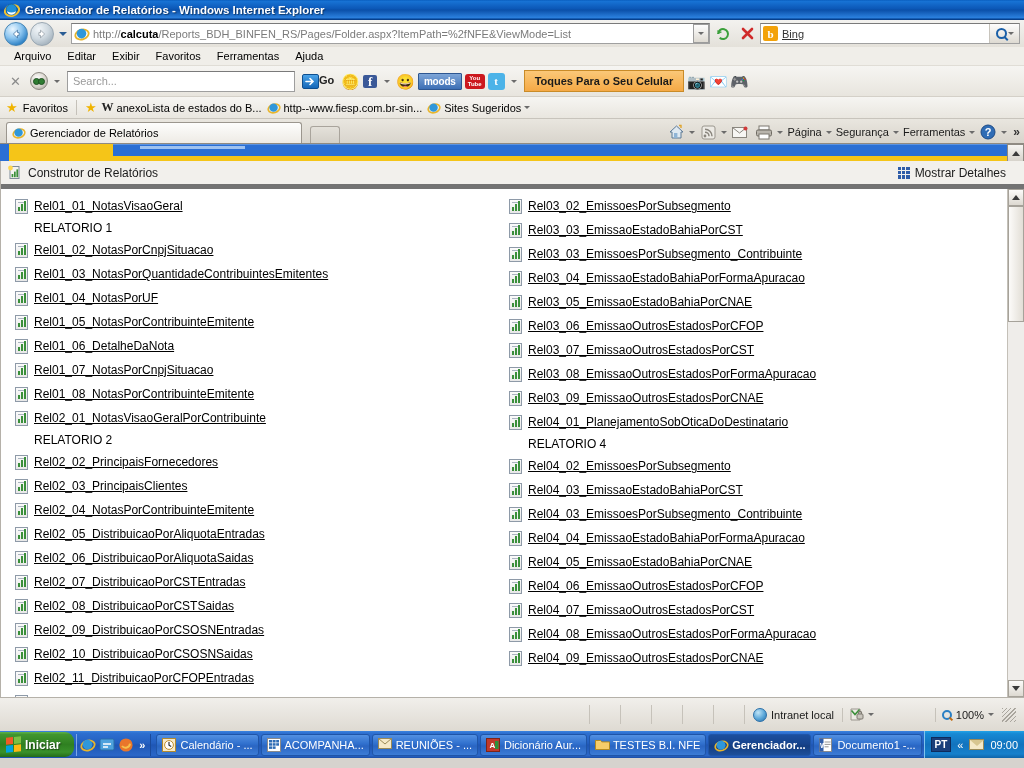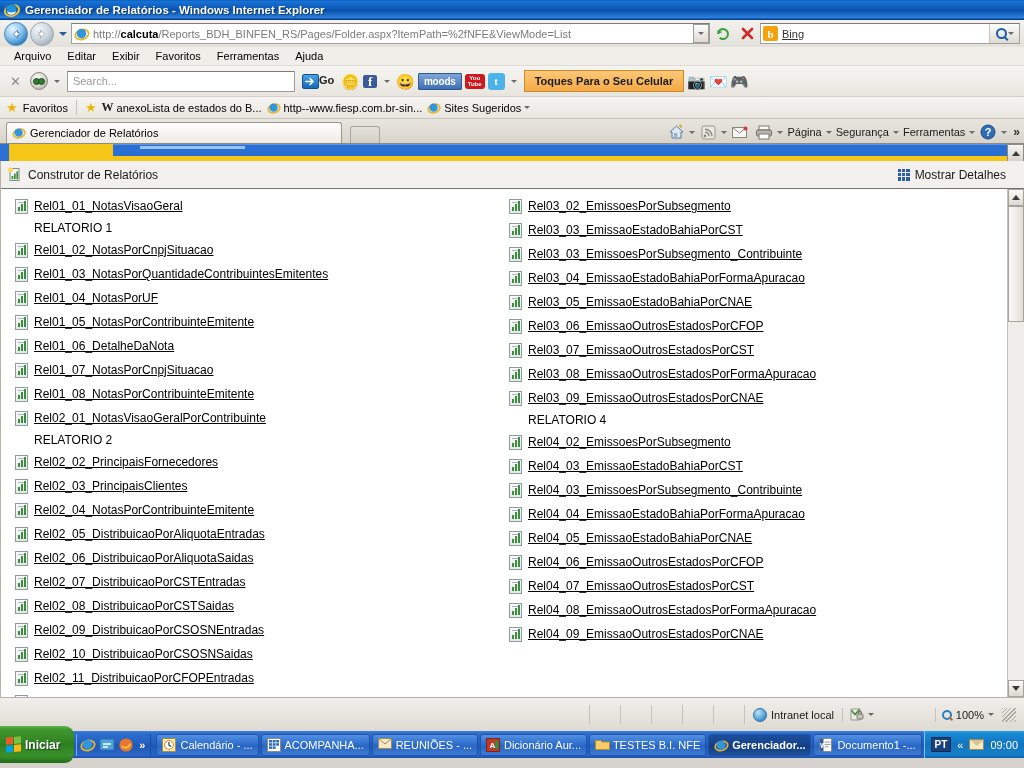--- a/index.html
+++ b/index.html
@@ -175,21 +175,21 @@
   .fav-item{display:flex;align-items:center;gap:3px;font-size:11px;color:#000;white-space:nowrap;}
   .w-ico{font-family:"Liberation Serif",serif;font-weight:bold;font-size:12px;color:#222;}
 
   
   .tabbar {
     height: 24px; background: linear-gradient(to bottom,#e9e6df,#d8d4cc);
     display:flex;align-items:flex-end;padding-left:6px;
     position:relative;
   }
   .tab {
-    height:21px;width:336px;
+    height:21px;width:296px;
     background:linear-gradient(to bottom,#fdfdfc,#eeebe5);
     border:1px solid #9b968e;border-bottom:none;
     border-radius:3px 3px 0 0;
     display:flex;align-items:center;gap:4px;padding-left:5px;
     font-size:11px;color:#000;
   }
   .tab-new {
     height:17px;width:30px;margin-left:8px;
     background:linear-gradient(to bottom,#e4e1da,#d3cfc7);
     border:1px solid #a9a49c;border-bottom:none;border-radius:3px 3px 0 0;
@@ -217,21 +217,21 @@
     background:linear-gradient(to bottom,#f6f5f2,#d7d3cb);border:1px solid #8e8a82;
     display:flex;align-items:center;justify-content:center;}
 
   
   .page {
     height: 536px; background:#ffffff; position:relative;
     display:flex; flex-direction:column;
     border-left:1px solid #b5b1a9;
   }
   .page-header {
-    height:28px;background:#f2f0ec;border-bottom:1px solid #737373;
+    height:28px;background:#f2f0ec;border-bottom:5px solid #737373;
     display:flex;align-items:center;padding:0 6px;
     position:relative;flex:0 0 28px;
   }
   .ph-left{display:flex;align-items:center;gap:6px;}
   .ph-right{margin-left:auto;display:flex;align-items:center;gap:5px;padding-right:12px;}
   .ph-text{font-size:12px;color:#1a1a1a;}
   .rb-ico{width:15px;height:15px;position:relative;flex:0 0 15px;}
   .grid-ico{width:12px;height:12px;display:grid;grid-template-columns:repeat(3,1fr);gap:1px;flex:0 0 12px;}
   .grid-ico i{background:#2f5ca8;display:block;}
 
@@ -300,21 +300,21 @@
   .resize-grip{width:14px;height:14px;margin-left:4px;margin-right:2px;
     background:repeating-linear-gradient(135deg,#a9a59d 0 1px,transparent 1px 3px);}
 
   
   .taskbar{
     height:27px;
     background:linear-gradient(to bottom,#3b84e0 0%,#2d6fd0 8%, #245fc0 45%, #1f56b4 52%, #2a67c8 90%, #1b4da6 100%);
     display:flex;align-items:center;gap:2px;
   }
   .start{
-    height:37px;display:flex;align-items:center;gap:4px;padding:0 14px 0 6px;
+    height:25px;display:flex;align-items:center;gap:4px;padding:0 14px 0 6px;
     background:linear-gradient(to bottom,#5fb34a 0%,#41962f 10%,#2f8021 50%,#39912a 80%,#246b18 100%);
     border-radius:0 9px 9px 0;color:#fff;font-weight:bold;font-size:12px;
     text-shadow:1px 1px 1px rgba(0,0,0,0.5);flex:0 0 auto;
   }
   .start-flag{width:15px;height:15px;display:grid;grid-template-columns:1fr 1fr;
     grid-template-rows:1fr 1fr;gap:1px;transform:skewY(-5deg);flex:0 0 15px;}
   .start-flag i:nth-child(1){background:#f05a28;} .start-flag i:nth-child(2){background:#7ac143;}
   .start-flag i:nth-child(3){background:#00a3e0;} .start-flag i:nth-child(4){background:#fdb913;}
   .qlaunch{display:flex;align-items:center;gap:3px;padding:0 3px;
     border-left:1px solid #7fa8e8;border-right:1px solid #1a4a9a;height:22px;flex:0 0 auto;}
@@ -820,20 +820,28 @@
           </span>
           <span class="rep-link">Rel03_08_EmissaoOutrosEstadosPorFormaApuracao</span>
         </div>
         <div class="row">
           <span class="rep-ico">
             <i></i>
             <i></i>
             <i></i>
           </span>
           <span class="rep-link">Rel03_09_EmissaoOutrosEstadosPorCNAE</span>
+        </div>
+        <div class="row">
+          <span class="rep-ico">
+            <i></i>
+            <i></i>
+            <i></i>
+          </span>
+          <span class="rep-link">Rel04_01_PlanejamentoSobOticaDoDestinatario</span>
         </div>
         <div class="subrow">RELATORIO 4</div>
         <div class="row">
           <span class="rep-ico">
             <i></i>
             <i></i>
             <i></i>
           </span>
           <span class="rep-link">Rel04_02_EmissoesPorSubsegmento</span>
         </div>

